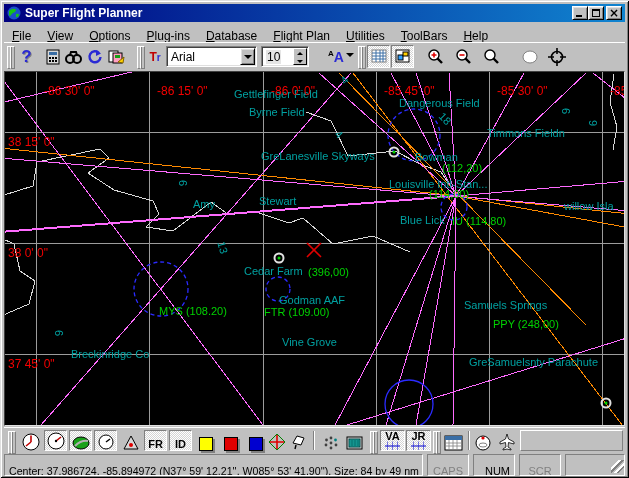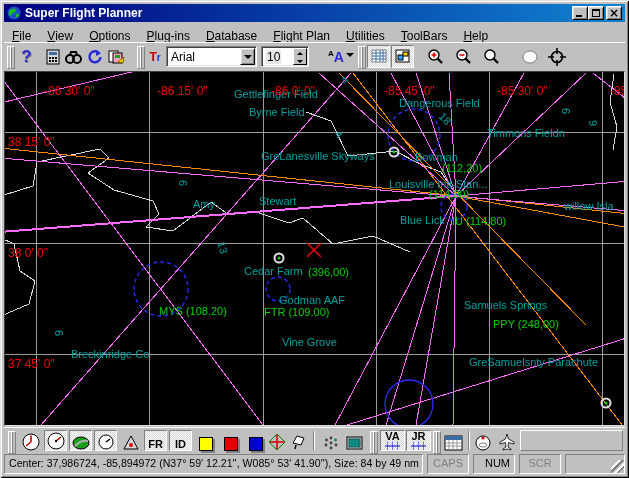--- a/index.html
+++ b/index.html
@@ -22,21 +22,21 @@
 .grip:before{left:0}.grip:after{left:3px}
 .tbtn{position:absolute;top:2px;width:23px;height:23px;display:flex;align-items:center;justify-content:center}
 .pressed{background-color:#d4d4d4;border:1px solid;border-color:#808080 #fff #fff #808080;background-image:conic-gradient(#fff 0 25%,transparent 0 50%,#fff 0 75%,transparent 0);background-size:2px 2px}
 .combo{position:absolute;top:3px;height:21px;background:#fff;border:1px solid;border-color:#808080 #fff #fff #808080;box-shadow:inset 1px 1px 0 #404040,inset -1px -1px 0 #dfdfdf;font-size:12px}
 .combo .val{position:absolute;left:4px;top:3px;color:#000}
 .drop-btn{position:absolute;right:1px;top:1px;bottom:1px;width:15px;background:#c0c0c0;border:1px solid;border-color:#fff #000 #000 #fff;box-shadow:inset 1px 1px 0 #dfdfdf,inset -1px -1px 0 #808080}
 .arrow-d{position:absolute;left:3px;top:6px;width:0;height:0;border:4px solid transparent;border-top:4px solid #000}
 .spin{position:absolute;right:1px;top:1px;bottom:1px;width:14px;background:#c0c0c0;border:1px solid;border-color:#fff #000 #000 #fff}
 .sel{background:#e5e5e5;color:#fff;padding:0 1px}
 .statusbar{position:absolute;left:4px;top:452px;width:621px;height:22px;font-size:11px;color:#000}
-.panel{position:absolute;top:2px;height:20px;border:1px solid;border-color:#808080 #fff #fff #808080;padding:2px 4px;white-space:nowrap;overflow:hidden}
+.panel{position:absolute;top:2px;height:20px;border:1px solid;border-color:#808080 #fff #fff #808080;padding:10px 4px;white-space:nowrap;overflow:hidden}
 .map{position:absolute;left:4px;top:71px;width:621px;height:355px;background:#000;overflow:hidden;border:1px solid;border-color:#404040 #dfdfdf #dfdfdf #404040}
 .map svg{position:absolute;left:0;top:0}
 .mlabel{position:absolute;font-size:11px;white-space:nowrap;transform-origin:0 0}
 .mlabel.t{color:#00a1a1}
 .mlabel.g{color:#00d200}
 .mlabel.red{color:#f40000;font-size:12px}
 .btoolbar{position:absolute;left:4px;top:427px;width:621px;height:25px;border-top:1px solid #fff;background:#c0c0c0}
 .bbtn{position:absolute;top:2px;width:23px;height:21px;display:flex;align-items:flex-end;justify-content:center;font-size:11px;font-weight:bold}
 .swatch{width:14px;height:14px;border:1px solid #000;box-shadow:2px 2px 0 #808080}
 .vsep{position:absolute;top:3px;width:2px;height:19px;border-left:1px solid #808080;border-right:1px solid #fff}

